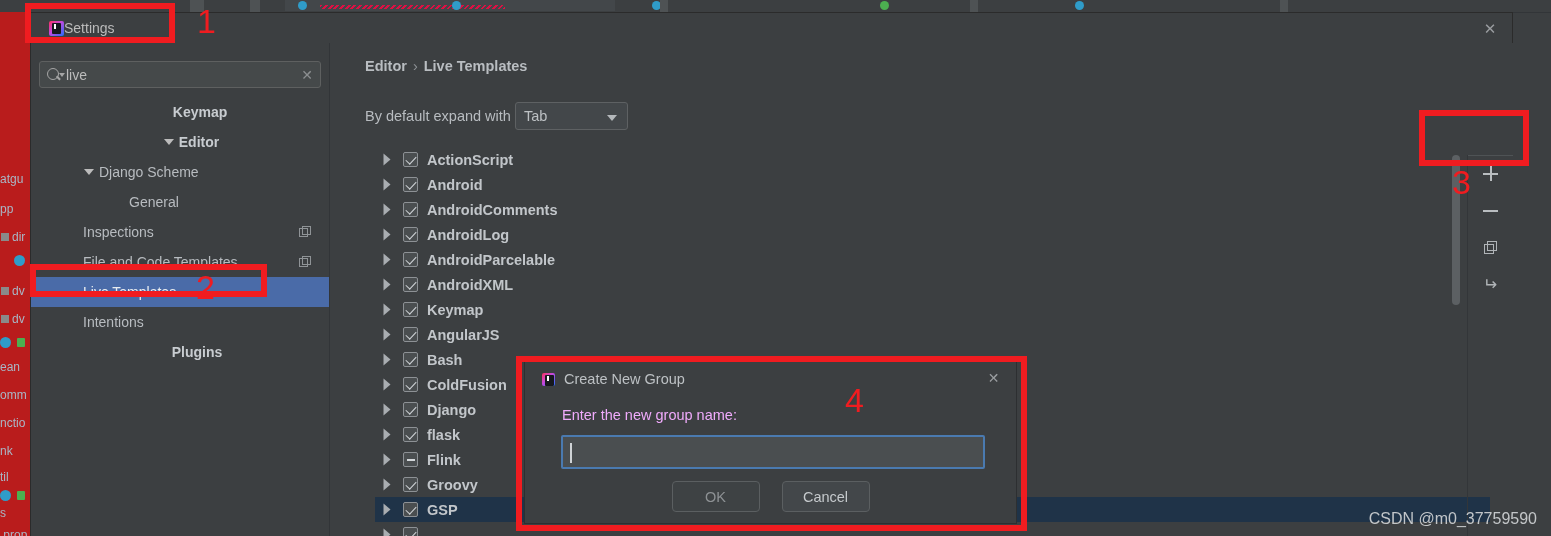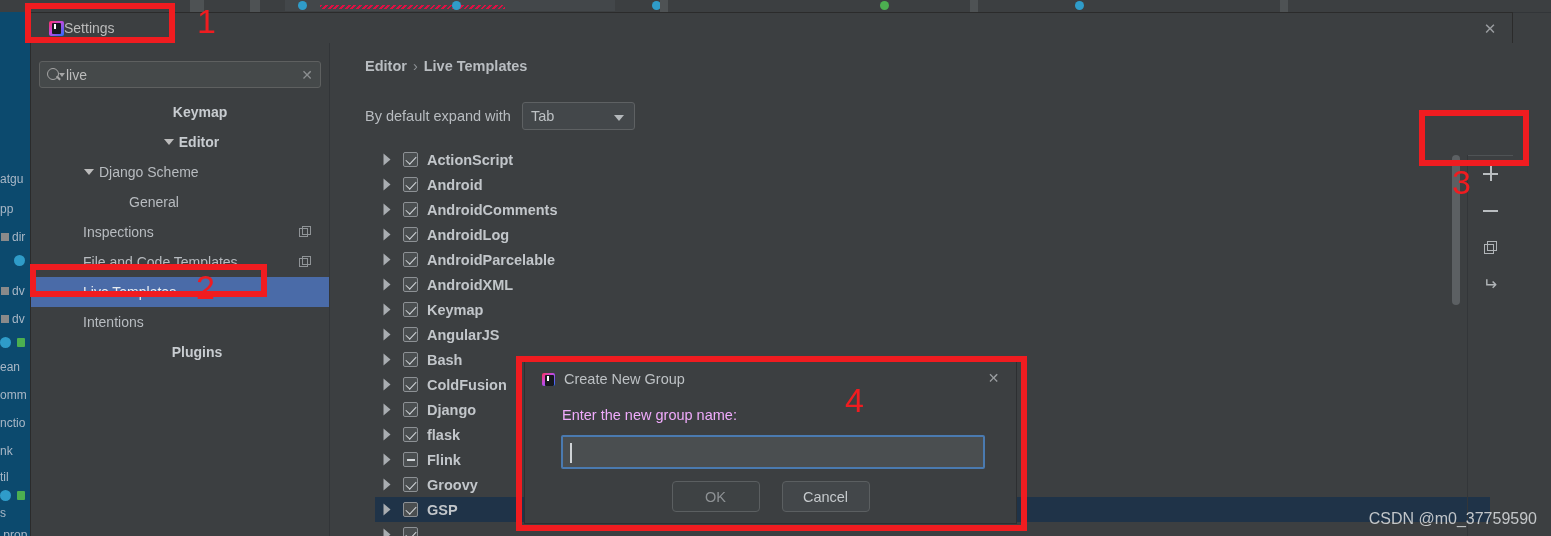--- a/index.html
+++ b/index.html
@@ -16,21 +16,21 @@
 
   
   .ide-bg { position:absolute; left:0; top:0; width:1551px; height:536px; background:#3c3f41; }
   .ide-topstrip { position:absolute; left:0; top:0; width:1551px; height:12px; background:#3c3f41; border-bottom:1px solid #323538; }
   .ide-tabchip { position:absolute; top:0; height:12px; background:#4e5254; }
   .ide-dot { position:absolute; top:1px; width:9px; height:9px; border-radius:50%; }
   .ide-editorstrip { position:absolute; left:285px; top:0px; width:330px; height:11px; background:#43474a; }
   .squiggle { position:absolute; top:5px; height:4px;
     background: repeating-linear-gradient(135deg,#d14 0 2px,transparent 2px 4px); }
 
-  .ide-left { position:absolute; left:0; top:12px; width:30px; height:524px; background:#0c4a6e; }
+  .ide-left { position:absolute; left:0; top:12px; width:30px; height:524px; background:#b91c1c; }
   .ide-left-text { position:absolute; left:0; color:#a9b7c6; font-size:12px; white-space:nowrap; font-family:"Liberation Sans", sans-serif; }
   .ide-gut { position:absolute; left:30px; top:12px; width:4px; height:524px; background:#313335; }
   .ide-icon-sq { position:absolute; width:8px; height:8px; background:#8a8a8a; }
   .ide-icon-c { position:absolute; width:11px; height:11px; border-radius:50%; background:#2f9cc9; }
   .ide-icon-lock { position:absolute; width:8px; height:9px; background:#4caf50; border-radius:1px; }
 
   
   .settings {
     position:absolute; left:30px; top:12px;
     width:1483px; height:524px;
@@ -81,21 +81,21 @@
   .tree-lbl { white-space:nowrap; }
   .copy-ic { position:absolute; right:18px; top:9px; width:12px; height:12px; }
   .copy-ic i { position:absolute; display:block; box-sizing:border-box; border:1.4px solid #8f9396; }
   .copy-ic i.b { left:0; top:2px; width:9px; height:9px; background:#3c3f41; }
   .copy-ic i.a { left:3px; top:0; width:9px; height:9px; }
 
   
   .rightpane { position:absolute; left:298px; top:30px; width:1183px; height:494px; background:#3c3f41; border-left:1px solid #323538; }
   .breadcrumb { position:absolute; left:35px; top:15px; font-size:14.5px; font-weight:bold; color:#b9bdc1; display:flex; align-items:center; gap:6px; }
   .bc-sep { font-weight:normal; color:#8d9195; }
-  .expandrow { position:absolute; left:35px; top:59px; display:flex; align-items:center; gap:11px; }
+  .expandrow { position:absolute; left:35px; top:59px; display:flex; align-items:center; gap:4px; }
   .expandrow .lbl { color:#b8bcc0; font-size:14.5px; }
   .combo {
     width:113px; height:28px; box-sizing:border-box;
     background:#43474a; border:1px solid #5e6163; border-radius:3px;
     display:flex; align-items:center; padding:0 8px; color:#bdc1c4; font-size:14.5px;
     position:relative; cursor:pointer;
   }
   .combo .tri { position:absolute; right:10px; top:12px; width:0;height:0;
     border-left:5px solid transparent;border-right:5px solid transparent;border-top:6px solid #b4b8bb; }
 

